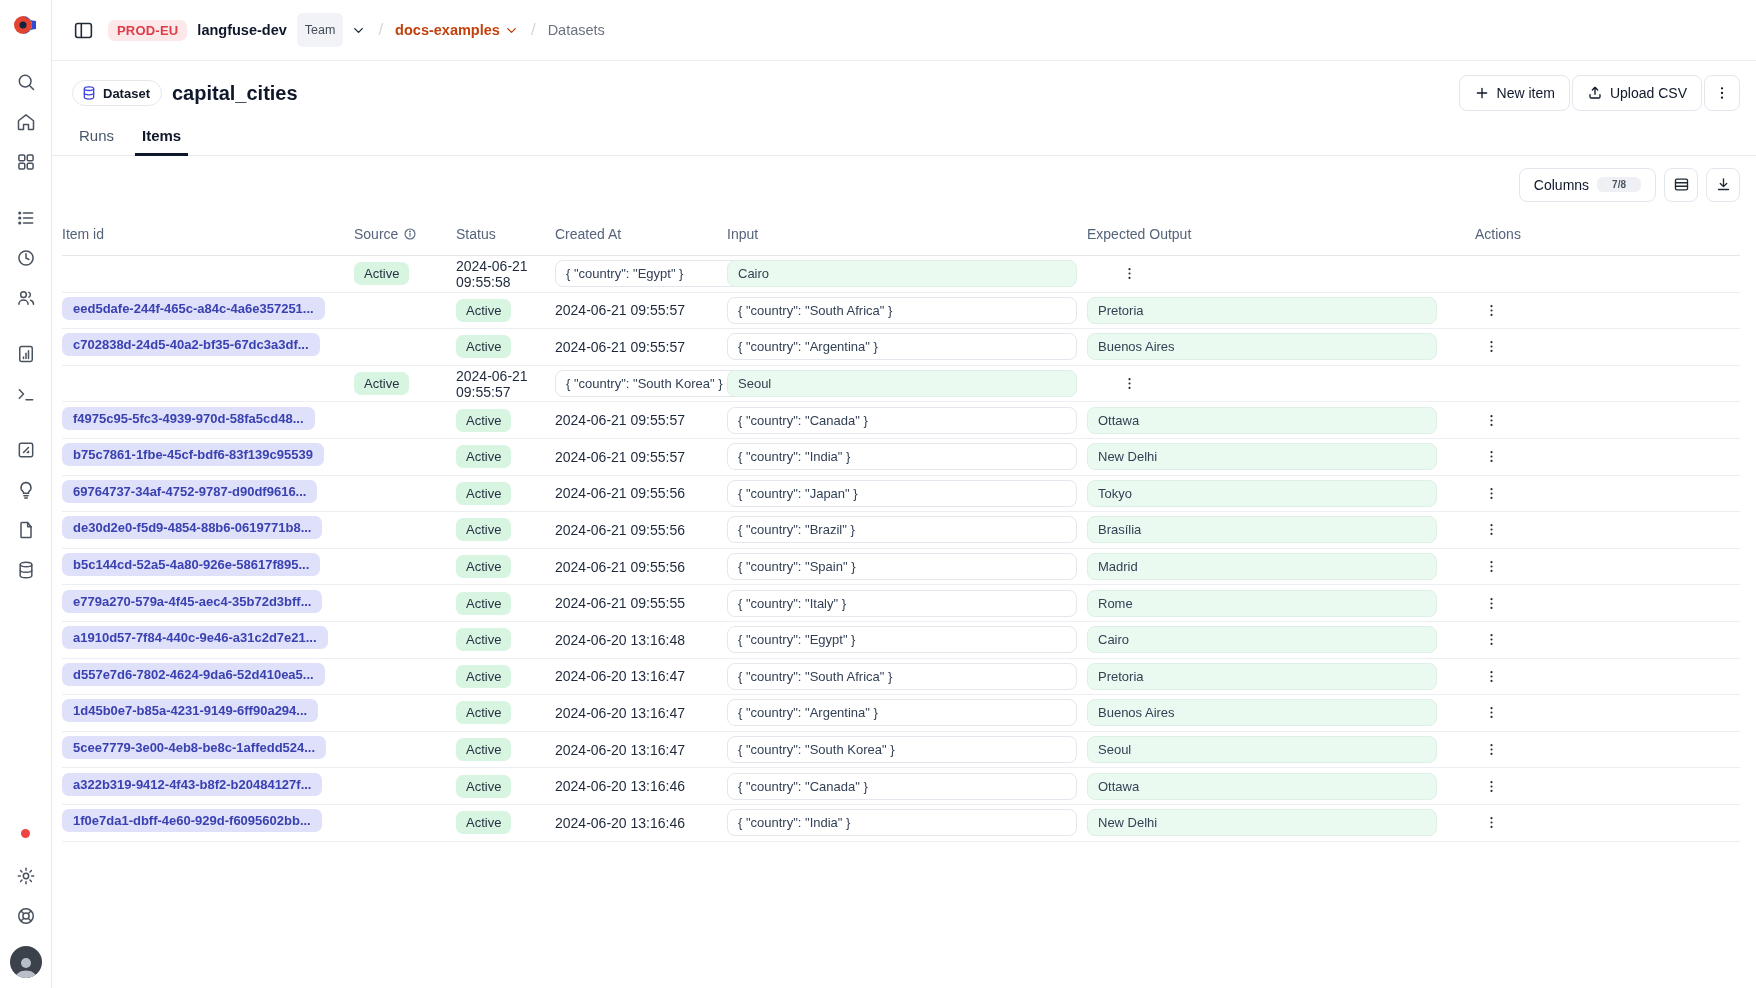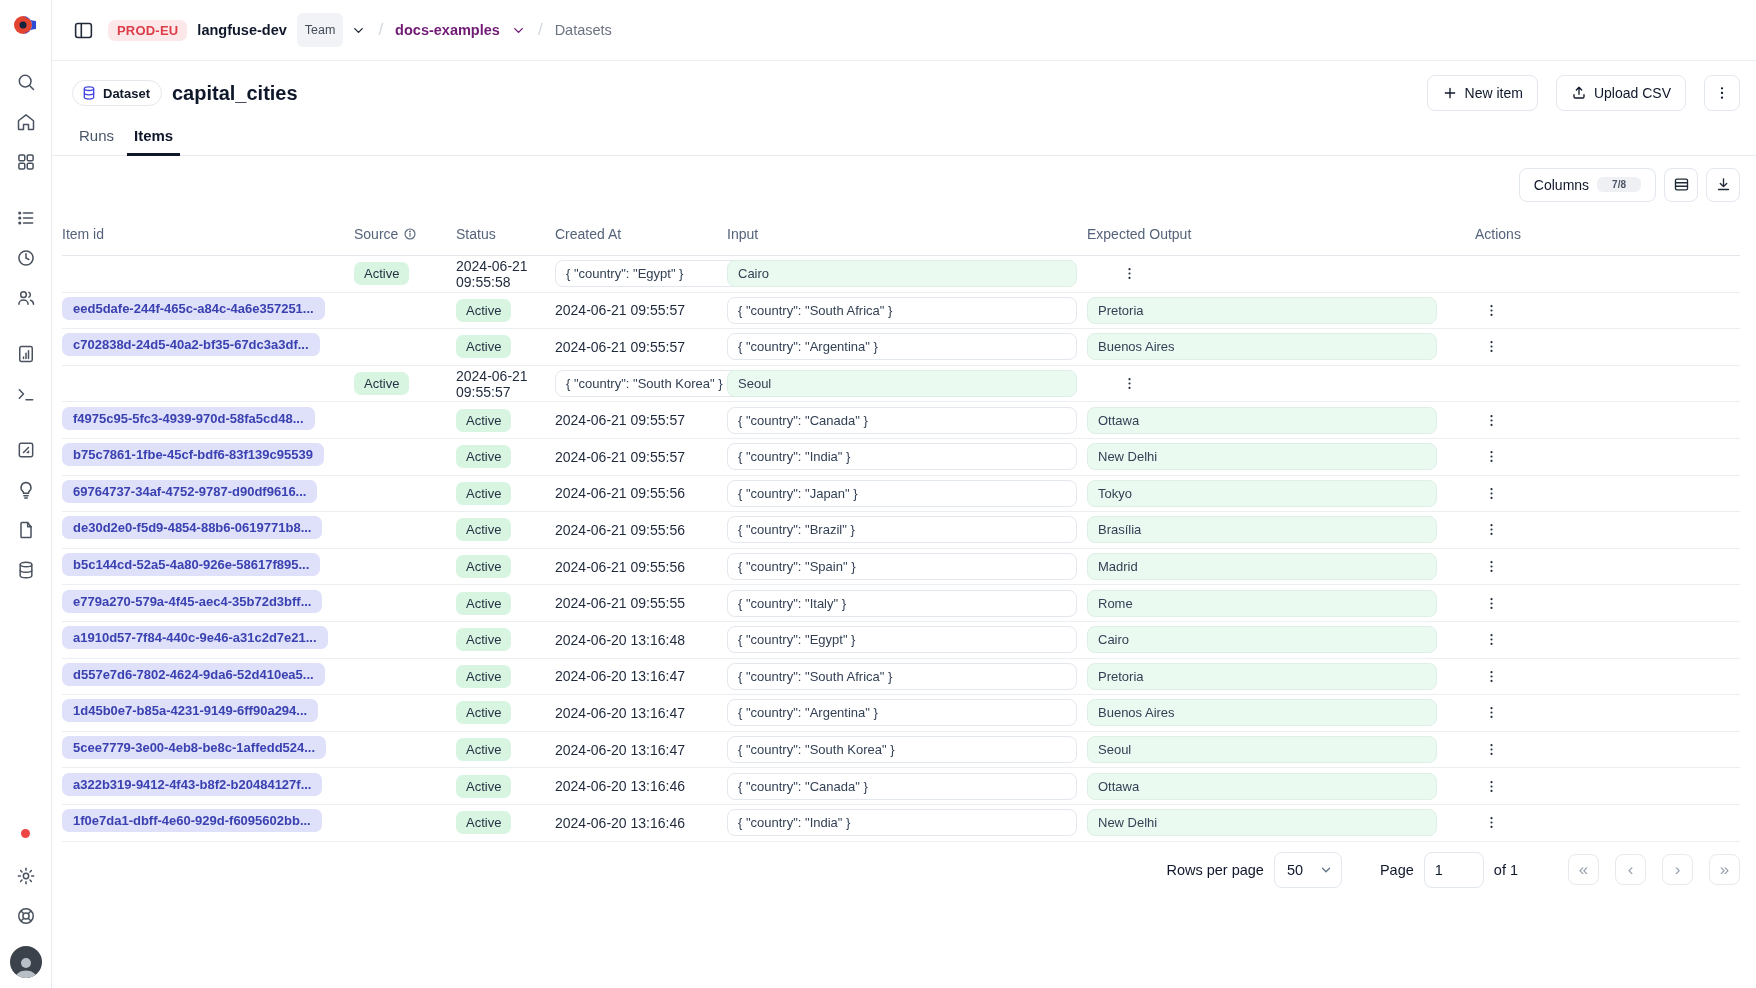--- a/index.html
+++ b/index.html
@@ -37,43 +37,43 @@
   .topbar {
     height:61px; flex-shrink:0; display:flex; align-items:center;
     padding:0 16px; gap:10px; border-bottom:1px solid #eceef2;
   }
   .panel-btn { width:30px; height:30px; display:flex; align-items:center; justify-content:center; border-radius:6px; cursor:pointer; color:#1f2937; }
   .env-badge { background:#fde8e9; color:#dc3d49; font-size:13px; font-weight:700; padding:3px 9px; border-radius:7px; letter-spacing:.2px; }
   .org-name { font-size:14.5px; font-weight:600; color:#0f172a; cursor:pointer; }
   .team-chip { background:#f1f3f7; color:#444c59; font-size:12.5px; font-weight:500; padding:10px 8px; border-radius:6px; }
   .chev-btn { color:#1f2937; cursor:pointer; display:flex; align-items:center; margin-left:-2px; }
   .crumb-sep { color:#d3d8e0; font-size:17px; font-weight:300; padding:0 2px; }
-  .proj-name { font-size:14.5px; font-weight:600; color:#701a75; cursor:pointer; display:flex; align-items:center; gap:11px;justify-content:space-between; }
+  .proj-name { font-size:14.5px; font-weight:600; color:#c2410c; cursor:pointer; display:flex; align-items:center; gap:4px;justify-content:space-between; }
   .crumb-current { font-size:14.5px; font-weight:500; color:#6b7280; }
 
   
   .page-header {
     display:flex; align-items:center; padding:14px 16px 10px 20px; gap:10px; flex-shrink:0;
   }
   .type-badge {
     display:flex; align-items:center; gap:6px; border:1px solid #e4e7ec;
     border-radius:14px; padding:4px 11px 4px 8px; background:#fff;
   }
   .type-badge span { font-size:13px; font-weight:700; color:#111827; }
   .page-title { font-size:20px; font-weight:700; color:#0f172a; }
-  .header-actions { margin-left:auto; display:flex; align-items:flex-start; gap:18px; }
+  .header-actions { margin-left:auto; display:flex; align-items:flex-start; gap:2px; }
   .btn {
     display:flex; align-items:center; gap:7px; height:36px; padding:0 14px;
     border:1px solid #e2e7ee; border-radius:8px; background:#fff; cursor:pointer;
     font-size:14px; font-weight:500; color:#0f172a; font-family:inherit;
   }
   .btn-icon-only { width:36px; padding:0; justify-content:center; }
 
   
-  .tabs { display:flex; gap:6px; padding:0 0 0 20px; border-bottom:1px solid #e8eaee; flex-shrink:0; }
+  .tabs { display:flex; gap:14px; padding:0 0 0 20px; border-bottom:1px solid #e8eaee; flex-shrink:0; }
   .tab { font-size:15px; padding:6px 7px 9px; cursor:pointer; color:#475569; font-weight:500; border-bottom:3px solid transparent; margin-bottom:-1px; }
   .tab.active { color:#0f172a; font-weight:600; border-bottom-color:#0f172a; }
 
   
   .toolbar { height:57px; flex-shrink:0; display:flex; align-items:center; justify-content:flex-end; gap:8px; padding:0 16px; }
   .columns-btn { height:34px; gap:8px; }
   .columns-count { background:#eef0f4; color:#4b5563; font-size:10px; font-weight:600; padding:2px 15px; border-radius:6px; }
   .tool-sq { width:34px; height:34px; padding:0; justify-content:center; color:#1f2937; }
 
   
@@ -712,30 +712,14 @@
                 <circle cx="12" cy="5" r="1.7"></circle>
                 <circle cx="12" cy="12" r="1.7"></circle>
                 <circle cx="12" cy="19" r="1.7"></circle>
               </svg>
         </button>
       </div>
     </div>
   </div>
   </div>
 
-  <div class="pagination">
-    <span class="pg-label">Rows per page</span>
-    <div class="select-box">
-      <span>50</span>
-      <svg width="14" height="14" viewBox="0 0 24 24" fill="none" stroke="#64748b" stroke-width="2.2" stroke-linecap="round" stroke-linejoin="round">
-          <path d="M6 9l6 6 6-6"></path>
-        </svg>
-    </div>
-    <span class="pg-label">Page</span>
-    <input class="page-input" value="1" style="">
-    <span class="of-label">of 1</span>
-    <button class="nav-btn">«</button>
-    <button class="nav-btn">‹</button>
-    <button class="nav-btn">›</button>
-    <button class="nav-btn">»</button>
-  </div>
 
 </div>
 
 </body></html>

